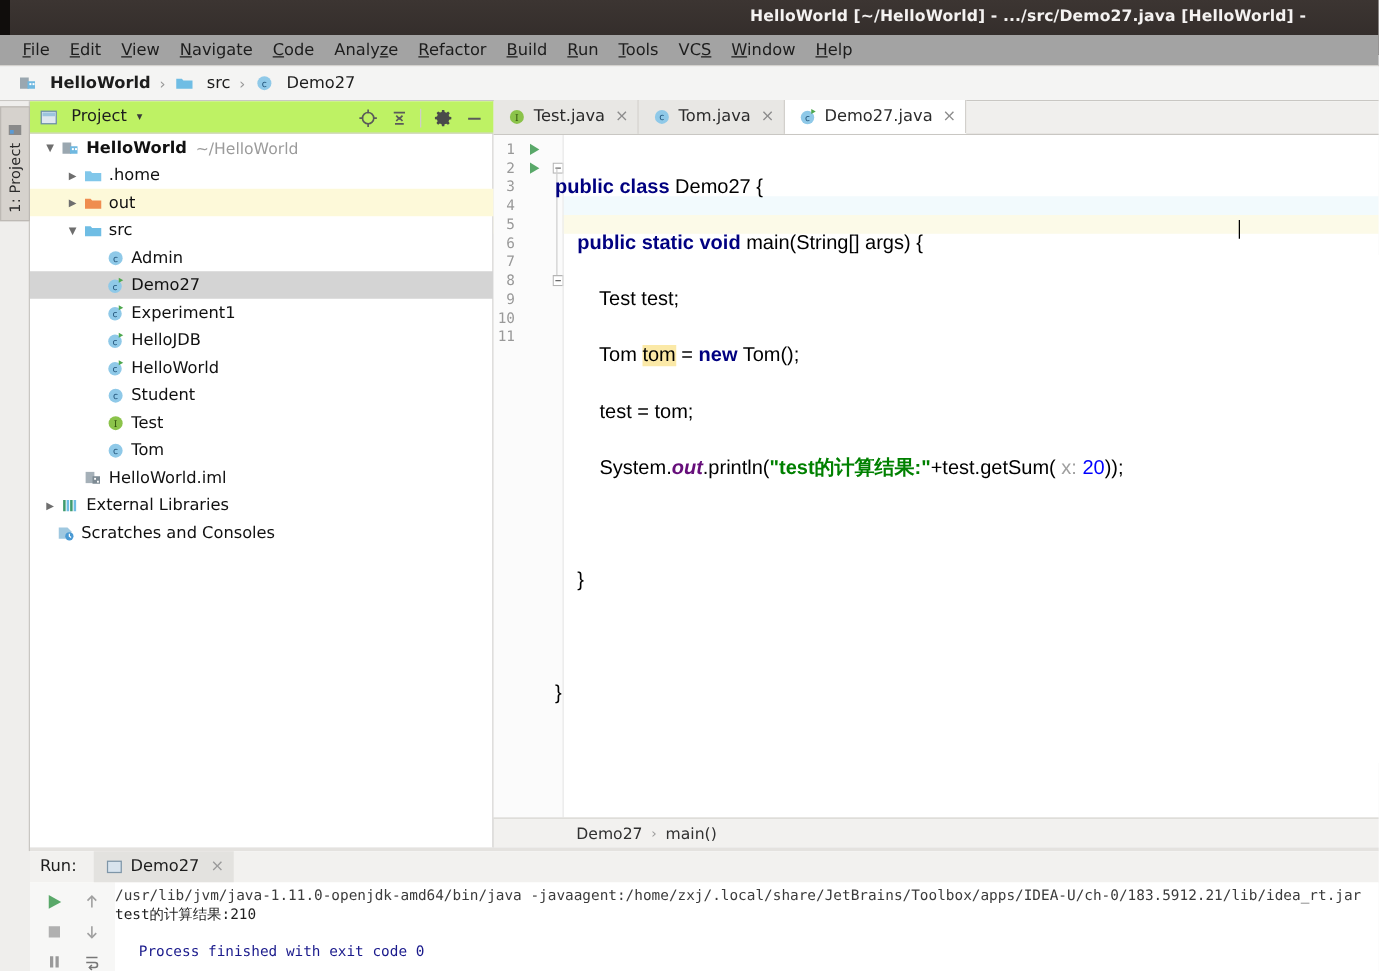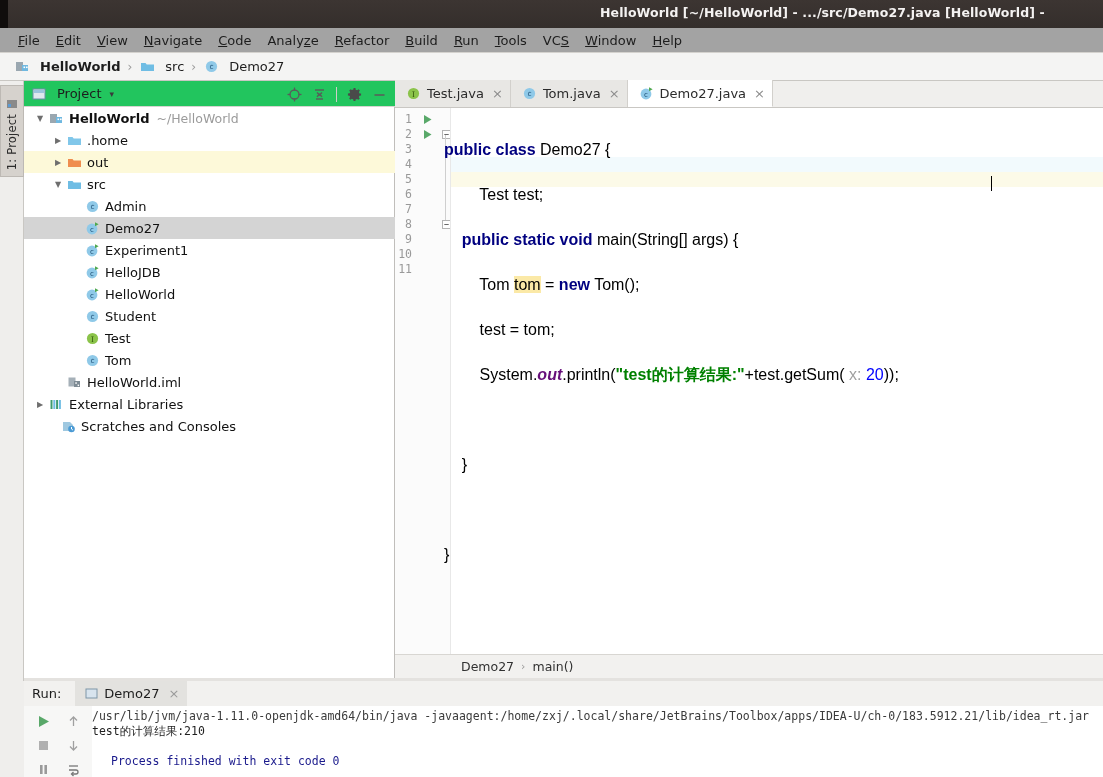--- a/index.html
+++ b/index.html
@@ -71,21 +71,21 @@
   .vtab-structure { top: 600px; height: 96px; background: #efeeec; border-color: transparent; }
   .vicon { width: 12px; height: 12px; margin-bottom: 4px; }
 
   
   .project-panel {
     position: absolute; left: 24px; top: 81px; width: 371px; height: 597px;
     background: #ffffff; border-right: 1px solid #c0bebb;
   }
   .project-header {
     position: absolute; left: 0; top: 0; width: 371px; height: 26px;
-    background: #22c55e; border-bottom: 1px solid #d6d4d0;
+    background: #bef264; border-bottom: 1px solid #d6d4d0;
     display: flex; align-items: center;
   }
   .ph-title { font-size: 13px; padding-left: 6px; }
   .ph-caret { margin-left: 8px; font-size: 9px; color: #3a3a3a; }
   .ph-tools { position: absolute; right: 6px; top: 0; height: 26px; display: flex; align-items: center; gap: 5px; }
   .ph-tool { width: 20px; height: 20px; display: flex; align-items: center; justify-content: center; cursor: default; }
   .ph-div { width: 1px; height: 15px; background: #cfcdc9; margin: 0 2px; }
 
   .tree { position: absolute; left: 0; top: 26px; width: 371px; height: 571px; overflow: hidden; }
   .trow {
@@ -455,21 +455,21 @@
           <span class="ticon">
             <svg width="15" height="15" viewBox="0 0 15 15">
               <rect x="1.5" y="3" width="2" height="9" fill="#3f9b6e"></rect>
               <rect x="4.3" y="3" width="2" height="9" fill="#6fbde4"></rect>
               <rect x="7.1" y="3" width="2" height="9" fill="#3f9b6e"></rect>
               <rect x="9.9" y="3" width="2" height="9" fill="#6fbde4"></rect>
             </svg>
           </span>
           <span class="tlabel">External Libraries</span>
         </div>
-        <div class="trow" style="padding-left: 20px;">
+        <div class="trow" style="padding-left: 4px;">
           <span class="arrow none">▶</span>
           <span class="ticon">
             <svg width="15" height="15" viewBox="0 0 15 15">
               <path d="M2 3h7l3 3v6H2z" fill="#9fc8e0"></path>
               <circle cx="10.5" cy="10" r="3.3" fill="#4a9ad4"></circle>
               <path d="M10.5 8v2l1.4 1" stroke="#fff" stroke-width="1" fill="none"></path>
             </svg>
           </span>
           <span class="tlabel">Scratches and Consoles</span>
         </div>
@@ -557,22 +557,22 @@
           </div>
           <div style="position: absolute; left: 50px; top: 27px; width: 1px; height: 85px; background: rgb(207, 207, 207);"></div>
         </div>
       <div class="gutter-sep"></div>
 
       <div class="band-row" style="top:49px;"></div>
       <div class="caret-row" style="top:64px;"></div>
 
       <div class="code">
         <div class="cline"><span class="kw">public</span> <span class="kw">class</span><span> Demo27 {</span></div>
+        <div class="cline">    <span class="kw">public</span> <span class="kw">static</span> <span class="kw">void</span><span> main(String[] args) {</span></div>
         <div class="cline"><span>        Test test;</span></div>
-        <div class="cline">    <span class="kw">public</span> <span class="kw">static</span> <span class="kw">void</span><span> main(String[] args) {</span></div>
         <div class="cline"><span>        Tom </span><span class="ident-hl">tom</span><span> = </span><span class="kw">new</span><span> Tom();</span></div>
         <div class="cline"><span>        test = tom;</span></div>
         <div class="cline"><span>        System.</span><span class="fld">out</span><span>.println(</span><span class="str">"test的计算结果:"</span><span>+test.getSum(</span><span class="hint"> x:</span><span class="num"> 20</span><span>));</span></div>
         <div class="cline"></div>
         <div class="cline"><span>    }</span></div>
         <div class="cline"></div>
         <div class="cline"><span>}</span></div>
         <div class="cline"></div>
       </div>
       <div class="caret-bar" style="left:596px; top:68px;"></div>

